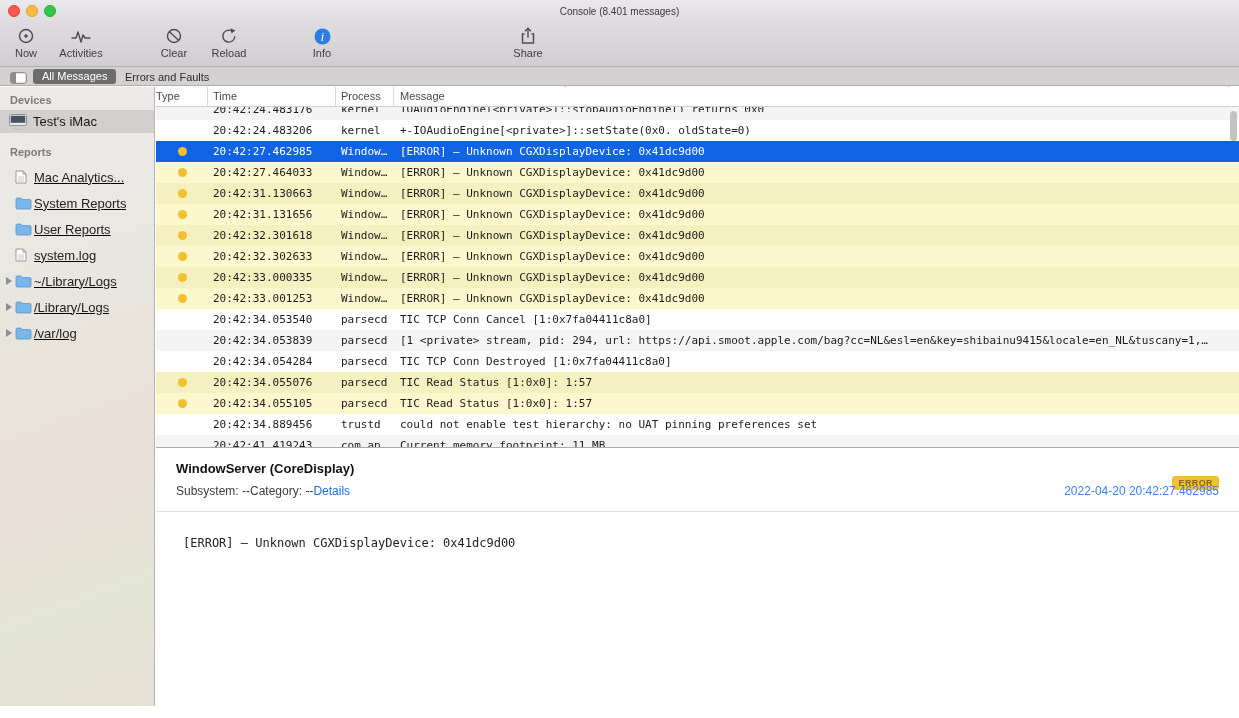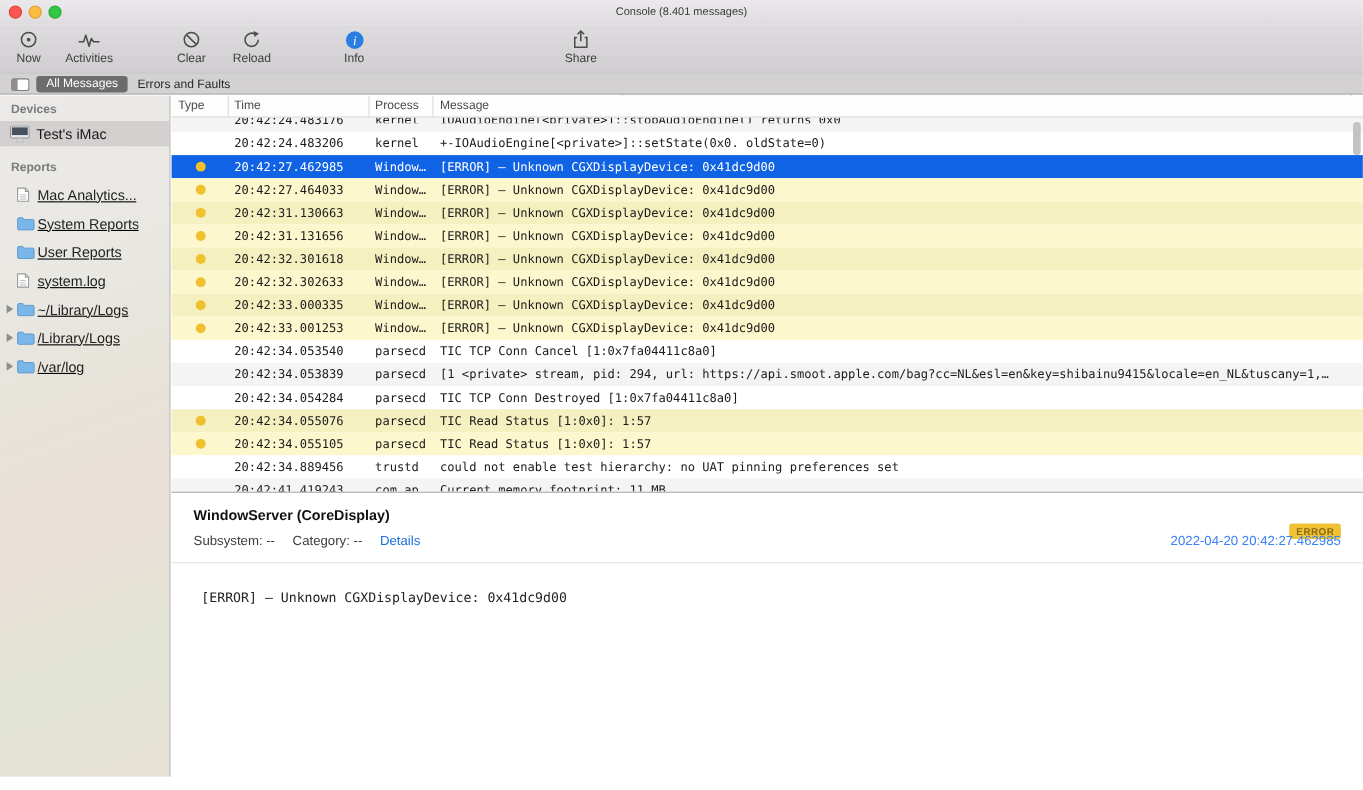--- a/index.html
+++ b/index.html
@@ -53,21 +53,21 @@
   .tri-slot{width:12px;flex:none;display:flex;justify-content:center;}
   .tri{width:0;height:0;border-left:6px solid #8e8e8e;border-top:4px solid transparent;border-bottom:4px solid transparent;}
   .sb-ic{width:19px;flex:none;display:flex;align-items:center;}
   .sb-label{white-space:nowrap;overflow:hidden;}
 
   
   .content{position:absolute;left:156px;top:87px;right:0;bottom:0;background:#fff;}
   .thead{height:20px;display:flex;border-bottom:1px solid #cfcfcf;box-sizing:border-box;
     font-size:11px;color:#4a4a4a;background:#fdfdfd;}
   .th{line-height:19px;box-sizing:border-box;white-space:nowrap;overflow:hidden;}
-  .th-type{width:52px;padding-left:6px;border-right:1px solid #dadada;}
+  .th-type{width:52px;border-right:1px solid #dadada;}
   .th-time{width:128px;padding-left:5px;border-right:1px solid #dadada;}
   .th-proc{width:58px;padding-left:5px;border-right:1px solid #dadada;}
   .th-msg{flex:1;padding-left:6px;}
 
   .rows{}
   .row{display:flex;height:21px;line-height:21px;overflow:hidden;
     font-family:"DejaVu Sans Mono",monospace;font-size:11px;color:#1b1b1b;}
   .c-type{width:52px;flex:none;display:flex;align-items:center;justify-content:center;}
   .c-time{width:128px;flex:none;padding-left:5px;box-sizing:border-box;white-space:nowrap;}
   .c-proc{width:58px;flex:none;white-space:nowrap;overflow:hidden;padding-left:5px;box-sizing:border-box;}
@@ -83,21 +83,21 @@
   .row.clip-bottom{height:12px;}
 
   .scroll-thumb{position:absolute;right:2px;top:24px;width:7px;height:30px;border-radius:4px;background:#c3c3c3;}
 
   
   .detail{position:absolute;left:0;right:0;top:360px;bottom:0;background:#fff;
     border-top:1px solid #abaaab;box-sizing:border-box;}
   .detail-title{position:absolute;left:20px;top:13px;font-size:13px;font-weight:bold;color:#111;}
   .badge{position:absolute;right:20px;top:12px;background:#f0c233;color:#8a6a12;
     font-size:9px;font-weight:bold;padding:2px 6px;border-radius:3px;letter-spacing:.4px;margin-top:16px;}
-  .meta{position:absolute;left:20px;top:36px;font-size:12px;color:#3c3c3c;display:flex;gap:16px;}
+  .meta{position:absolute;left:20px;top:36px;font-size:12px;color:#3c3c3c;display:flex;}
   .meta .link{color:#1a6fe0;}
   .timestamp{position:absolute;right:20px;top:36px;font-size:12px;color:#3b82f6;}
   .detail-divider{position:absolute;left:0;right:0;top:63px;border-top:1px solid #e4e4e4;}
   .detail-message{position:absolute;left:27px;top:88px;font-family:"DejaVu Sans Mono",monospace;
     font-size:12px;color:#222;white-space:nowrap;}
 </style>
 </head>
 <body>
 
 <div class="window">

